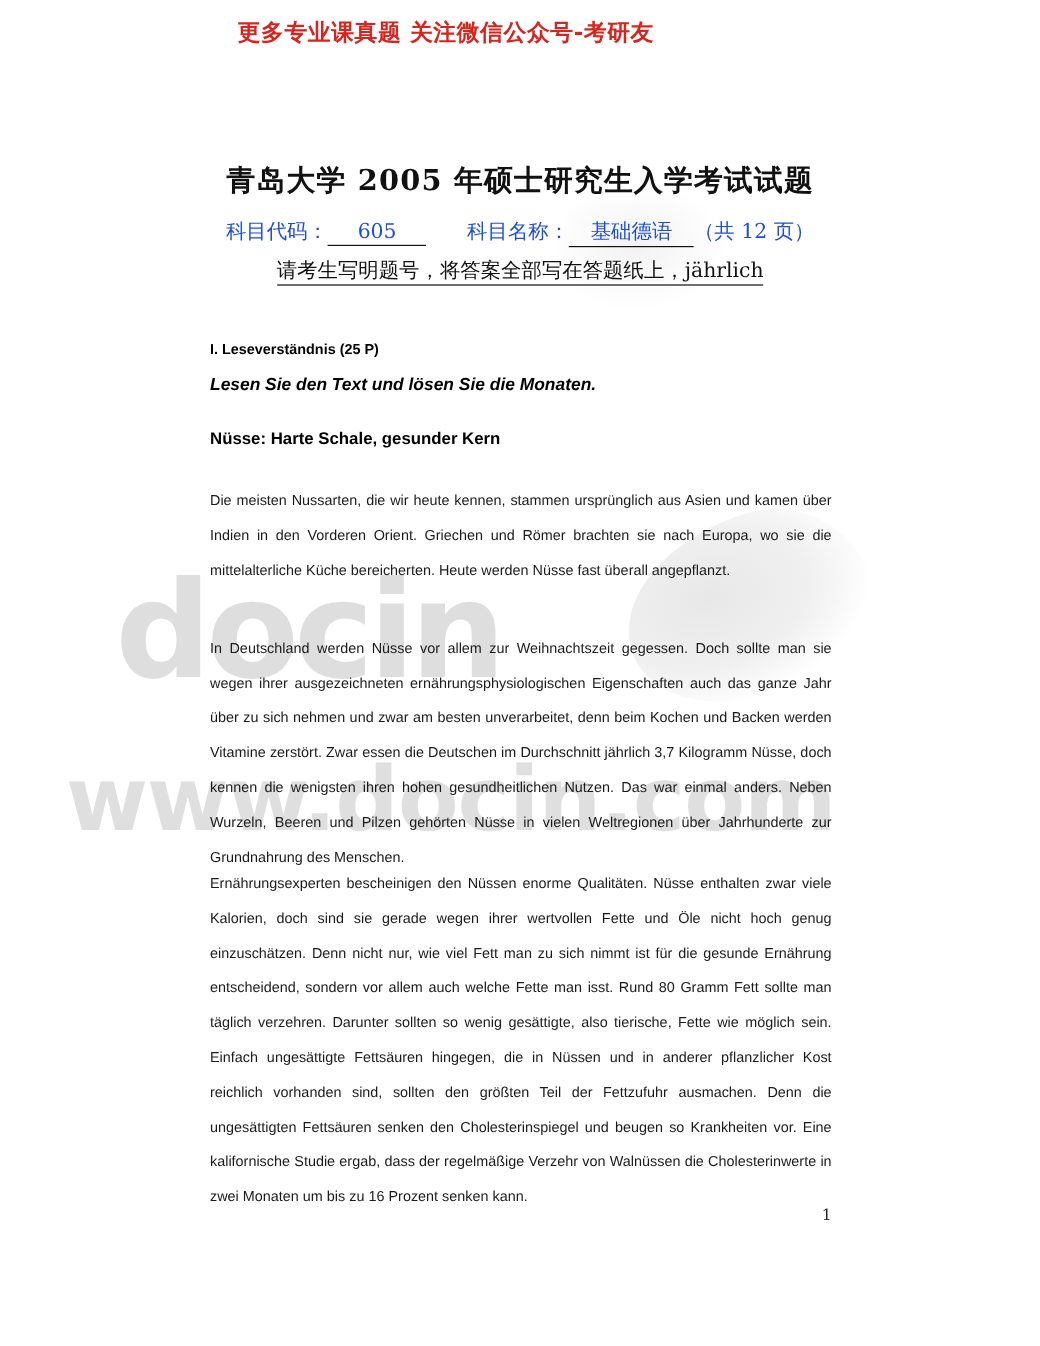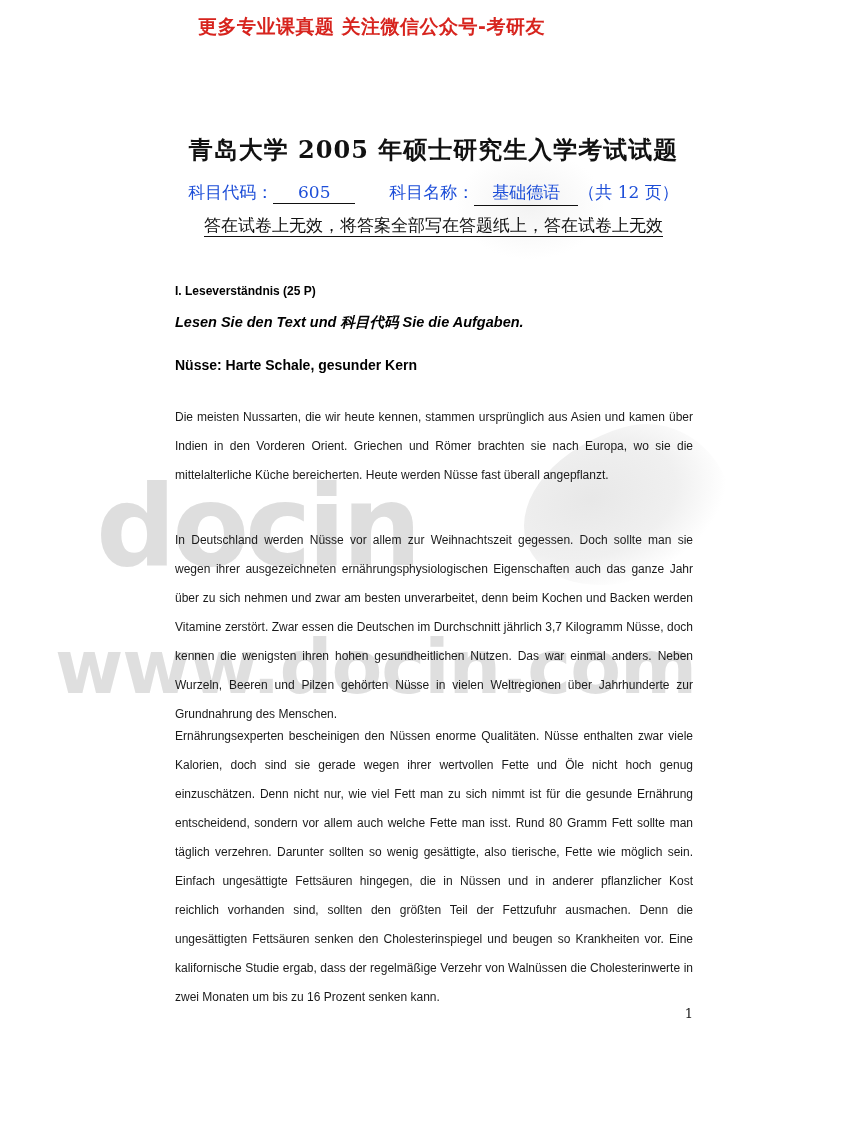--- a/index.html
+++ b/index.html
@@ -234,26 +234,26 @@
 
     <div class="ad-header">更多专业课真题 关注微信公众号-考研友</div>
 
     <div class="exam-title">青岛大学 2005 年硕士研究生入学考试试题</div>
 
     <div class="subject-line">
       <span>科目代码：</span><span class="blank">605</span><span class="gap"></span><span>科目名称：</span><span class="blank wide">基础德语</span><span>（共 12 页）</span>
     </div>
 
     <div class="notice-line">
-      <span>答在试卷上无效，将答案全部写在答题纸上，答在试卷上无效</span>
+      <span>请考生写明题号，将答案全部写在答题纸上，jährlich</span>
     </div>
 
     <div class="section-heading">I. Leseverständnis (25 P)</div>
 
-    <div class="section-instruction">Lesen Sie den Text und 科目代码 Sie die Aufgaben.</div>
+    <div class="section-instruction">Lesen Sie den Text und lösen Sie die Monaten.</div>
 
     <div class="text-title">Nüsse: Harte Schale, gesunder Kern</div>
 
     <div class="para-block" id="para-1-wrap">
       <p class="para">Die meisten Nussarten, die wir heute kennen, stammen ursprünglich aus Asien und kamen über Indien in den Vorderen Orient. Griechen und Römer brachten sie nach Europa, wo sie die mittelalterliche Küche bereicherten. Heute werden Nüsse fast überall angepflanzt.</p>
     </div>
 
     <div class="para-block" id="para-2-wrap">
       <p class="para">In Deutschland werden Nüsse vor allem zur Weihnachtszeit gegessen. Doch sollte man sie wegen ihrer ausgezeichneten ernährungsphysiologischen Eigenschaften auch das ganze Jahr über zu sich nehmen und zwar am besten unverarbeitet, denn beim Kochen und Backen werden Vitamine zerstört. Zwar essen die Deutschen im Durchschnitt jährlich 3,7 Kilogramm Nüsse, doch kennen die wenigsten ihren hohen gesundheitlichen Nutzen. Das war einmal anders. Neben Wurzeln, Beeren und Pilzen gehörten Nüsse in vielen Weltregionen über Jahrhunderte zur Grundnahrung des Menschen.</p>
     </div>

